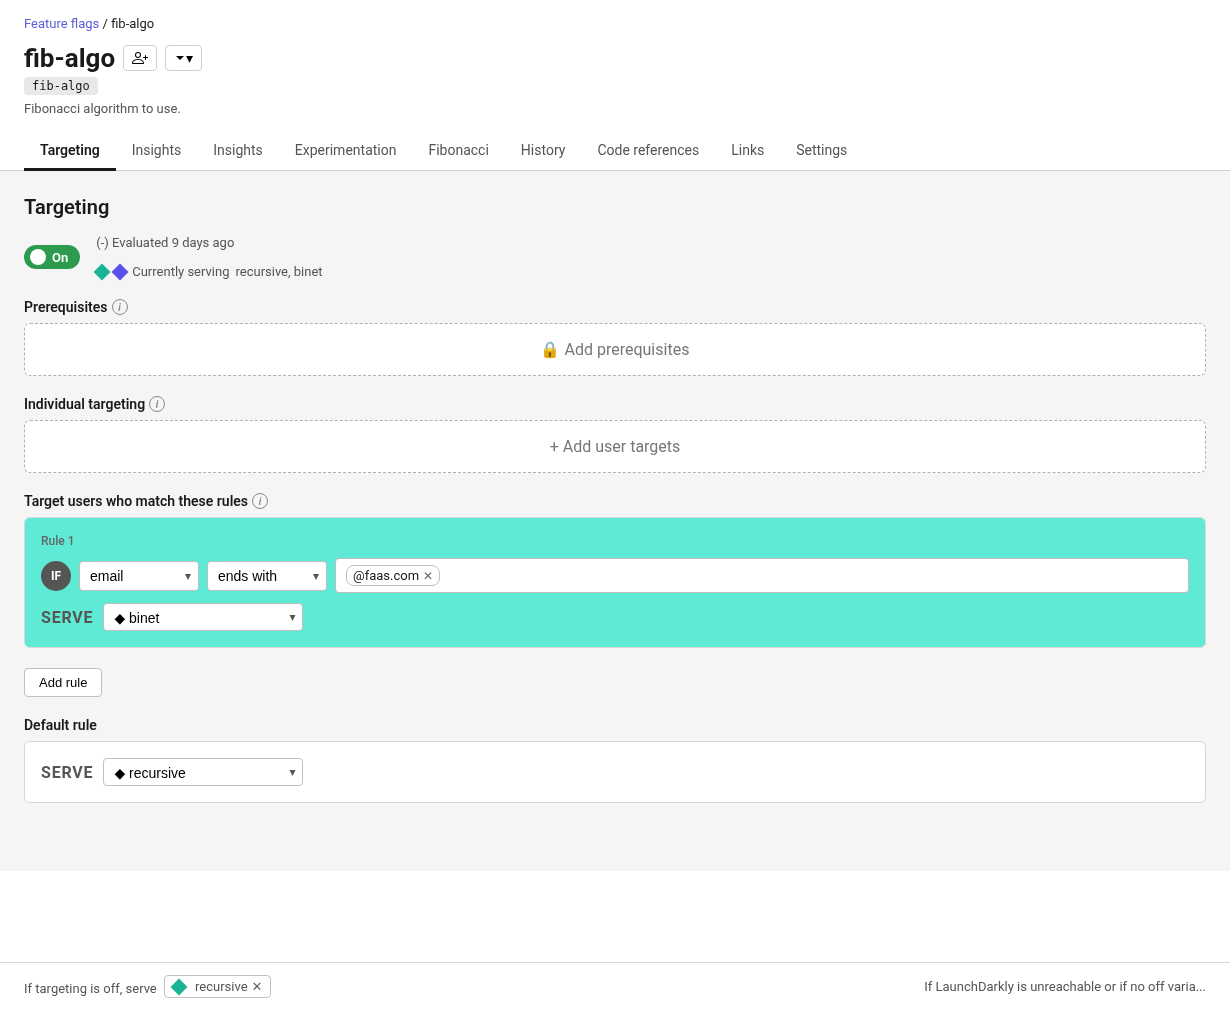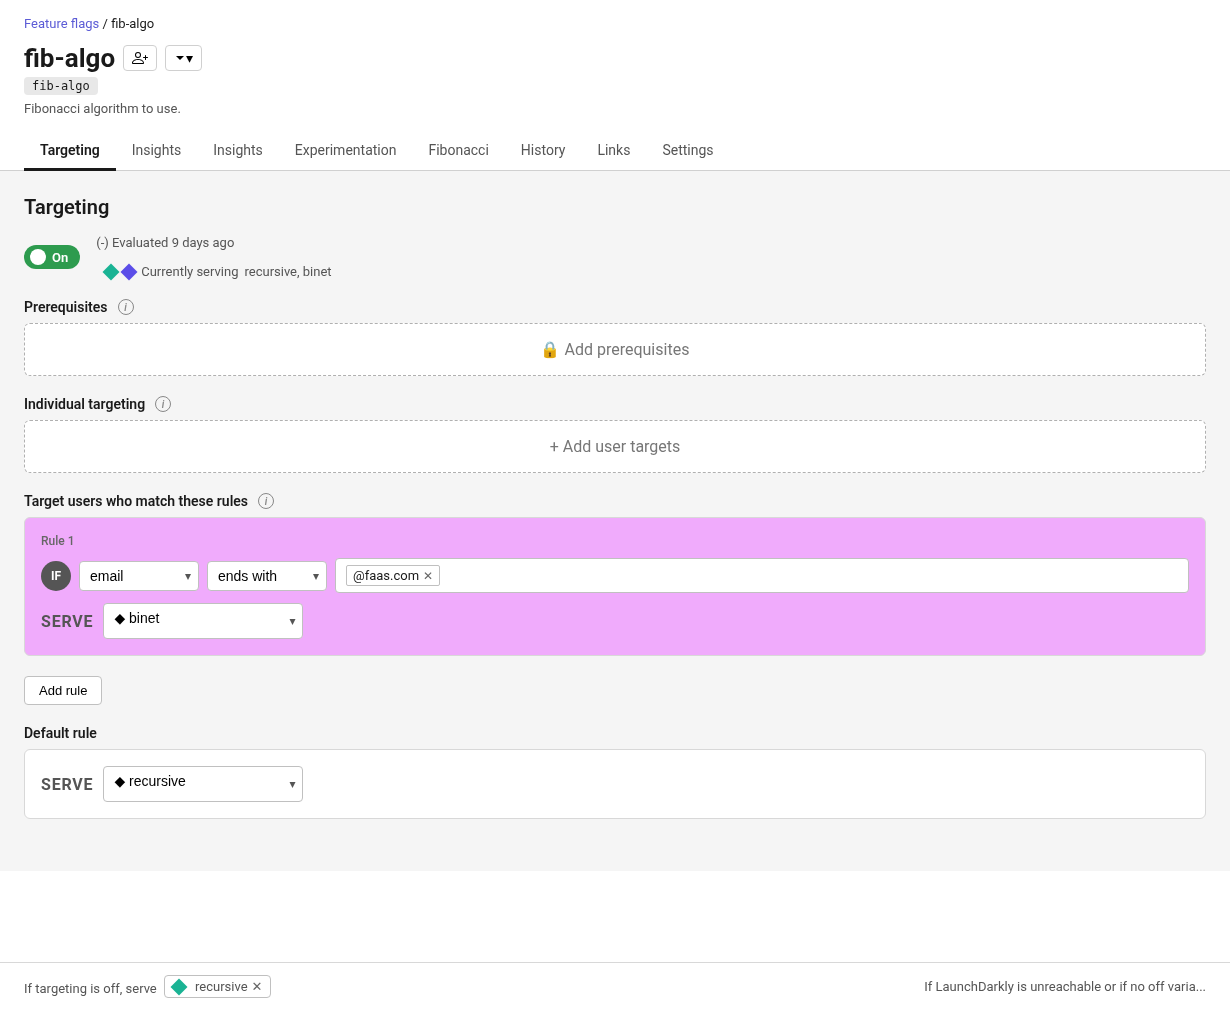--- a/index.html
+++ b/index.html
@@ -19,45 +19,45 @@
     .tab { padding: 10px 16px; font-size: 14px; cursor: pointer; color: #555; border-bottom: 3px solid transparent; margin-bottom: -1px; white-space: nowrap; }
     .tab.active { color: #1a1a1a; font-weight: 600; border-bottom: 3px solid #1a1a1a; }
 
     .content { padding: 24px 24px; background: #f5f5f5; min-height: 700px; }
     .content-title { font-size: 20px; font-weight: 600; margin-bottom: 16px; }
 
     .status-bar { display: flex; align-items: center; gap: 16px; margin-bottom: 20px; }
     .toggle-on { display: inline-flex; align-items: center; gap: 6px; background: #2d9b4e; color: #fff; border-radius: 20px; padding: 4px 12px 4px 6px; font-size: 13px; font-weight: 600; cursor: pointer; }
     .toggle-knob { width: 16px; height: 16px; background: #fff; border-radius: 50%; }
     .evaluated-text { font-size: 13px; color: #555; }
-    .serving-row { display: flex; align-items: center; gap: 6px; font-size: 13px; color: #555; margin-top: 2px; margin-left: 9px; }
+    .serving-row { display: flex; align-items: center; gap: 6px; font-size: 13px; color: #555; margin-top: 2px; }
     .diamond-sm { width: 12px; height: 12px; background: #1ab394; transform: rotate(45deg); display: inline-block; }
     .diamond-sm2 { width: 12px; height: 12px; background: #5b4de8; transform: rotate(45deg); display: inline-block; }
 
     .status-info { display: flex; flex-direction: column; gap: 12px; }
 
     .section { margin-bottom: 20px; }
-    .section-title { font-size: 14px; font-weight: 600; display: flex; align-items: center; gap: 10px; margin-bottom: 8px; }
+    .section-title { font-size: 14px; font-weight: 600; display: flex; align-items: center; gap: 4px; margin-bottom: 8px; }
     .info-icon { display: inline-flex; align-items: center; justify-content: center; width: 16px; height: 16px; border-radius: 50%; border: 1px solid #888; color: #888; font-size: 10px; cursor: pointer; font-style: italic; font-weight: 600; }
 
     .dashed-box { border: 1px dashed #b0b0b0; border-radius: 6px; background: #fff; padding: 16px; text-align: center; color: #777; font-size: 16px; cursor: pointer; }
 
-    .rule-box { border: 1px solid #d8d8d8; border-radius: 6px; background: #f0abfc; padding: 16px; margin-bottom: 12px; }
+    .rule-box { border: 1px solid #d8d8d8; border-radius: 6px; background: #5eead4; padding: 16px; margin-bottom: 12px; }
     .rule-label { font-size: 12px; color: #666; margin-bottom: 10px; font-weight: 500; }
     .rule-row { display: flex; align-items: center; gap: 8px; margin-bottom: 10px; }
     .if-badge { width: 30px; height: 30px; background: #555; color: #fff; border-radius: 50%; display: flex; align-items: center; justify-content: center; font-size: 12px; font-weight: 700; flex-shrink: 0; }
     .rule-select { border: 1px solid #c0c0c0; border-radius: 4px; background: #fff; padding: 6px 28px 6px 10px; font-size: 14px; appearance: none; -webkit-appearance: none; cursor: pointer; position: relative; min-width: 120px; }
     .select-wrapper { position: relative; display: inline-flex; align-items: center; }
     .select-wrapper::after { content: '▾'; position: absolute; right: 8px; pointer-events: none; color: #555; font-size: 12px; }
     .tag-input { border: 1px solid #c0c0c0; border-radius: 4px; background: #fff; padding: 6px 10px; font-size: 14px; display: flex; align-items: center; gap: 6px; flex: 1; }
-    .tag { display: inline-flex; align-items: center; gap: 4px; background: #fff; border: 1px solid #c0c0c0; border-radius: 2px; padding: 2px 6px; font-size: 13px; }
+    .tag { display: inline-flex; align-items: center; gap: 4px; background: #fff; border: 1px solid #c0c0c0; border-radius: 8px; padding: 2px 6px; font-size: 13px; }
     .tag-close { cursor: pointer; color: #666; font-size: 12px; }
     .serve-row { display: flex; align-items: center; gap: 10px; }
     .serve-label { font-size: 16px; font-weight: 700; letter-spacing: 0.05em; color: #555; min-width: 45px; }
-    .serve-select { border: 1px solid #c0c0c0; border-radius: 4px; background: #fff; padding: 6px 28px 12px 10px; font-size: 14px; appearance: none; -webkit-appearance: none; cursor: pointer; min-width: 200px; }
+    .serve-select { border: 1px solid #c0c0c0; border-radius: 4px; background: #fff; padding: 6px 28px 4px 10px; font-size: 14px; appearance: none; -webkit-appearance: none; cursor: pointer; min-width: 200px; }
     .serve-select-wrapper { position: relative; display: inline-flex; align-items: center; min-width: 200px; }
     .serve-select-wrapper::after { content: '▾'; position: absolute; right: 8px; pointer-events: none; color: #555; font-size: 12px; }
     .diamond-teal { width: 12px; height: 12px; background: #1ab394; transform: rotate(45deg); display: inline-block; margin-right: 6px; flex-shrink: 0; }
 
     .add-rule-btn { border: 1px solid #c0c0c0; border-radius: 4px; background: #fff; padding: 6px 14px; font-size: 13px; cursor: pointer; margin-bottom: 20px; }
 
     .default-rule-box { border: 1px solid #d8d8d8; border-radius: 6px; background: #fff; padding: 16px; }
 
     .bottom-bar { padding: 12px 24px; border-top: 1px solid #d8d8d8; background: #fff; display: flex; align-items: center; justify-content: space-between; position: fixed; bottom: 0; left: 0; right: 0; font-size: 13px; color: #555; }
     .bottom-tag { display: inline-flex; align-items: center; gap: 4px; background: #fff; border: 1px solid #c0c0c0; border-radius: 4px; padding: 3px 8px; font-size: 13px; margin: 0 4px; }
@@ -92,20 +92,21 @@
   <div class="flag-description">Fibonacci algorithm to use.</div>
 </div>
 
 <div class="tabs">
   <div class="tab active">Targeting</div>
   <div class="tab">Insights</div>
   <div class="tab">Insights</div>
   <div class="tab">Experimentation</div>
   <div class="tab">Fibonacci</div>
   <div class="tab">History</div>
+  <div class="tab">Code references</div>
   <div class="tab">Links</div>
   <div class="tab">Settings</div>
 </div>
 
 <div class="content">
   <div class="content-title">Targeting</div>
 
   
   <div class="status-bar">
     <div class="toggle-on">

